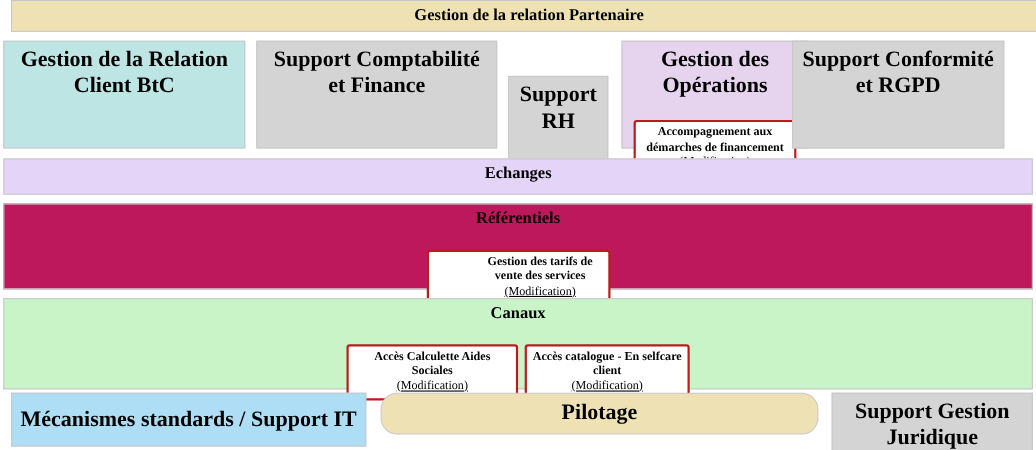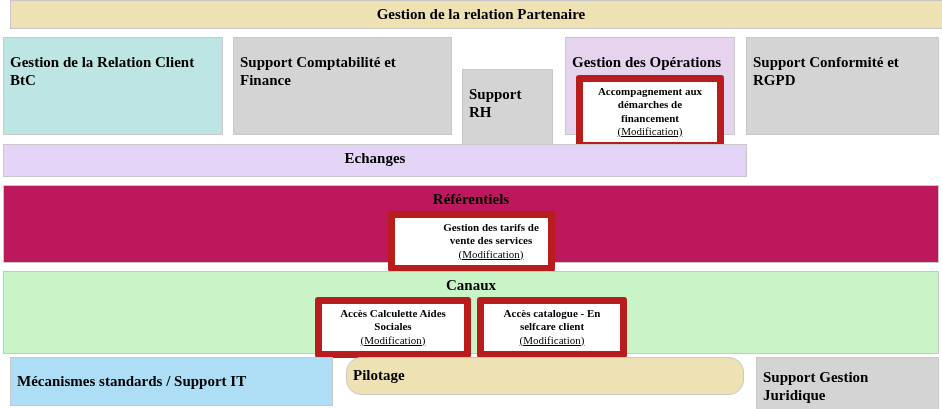--- a/index.html
+++ b/index.html
@@ -25,24 +25,24 @@
   .block {
     position: absolute;
     box-sizing: border-box;
     border: 1px solid #c8c8c8;
     display: flex;
     flex-direction: column;
     align-items: center;
   }
   .block-title {
     font-weight: bold;
-    font-size: 15px;
+    font-size: 20px;
     line-height: 1.18;
-    text-align: left;
-    padding: 16px 6px 0 6px;
+    text-align: center;
+    padding: 5px 6px 0 6px;
     width: 100%;
     box-sizing: border-box;
   }
   .band-title {
     font-weight: bold;
     font-size: 15px;
     text-align: center;
     width: 100%;
     padding-top: 5px;
     box-sizing: border-box;
@@ -52,26 +52,27 @@
   .cards {
     display: flex;
     flex-direction: row;
     justify-content: center;
     gap: 6px;
     margin-top: 3px;
   }
   .card {
     box-sizing: border-box;
     background: #ffffff;
-    border: 7px solid #b91c1c;
+    border: 2px solid #b91c1c;
     border-radius: 3px;
     text-align: center;
     padding: 3px 5px 4px 5px;
     font-size: 11px;
     line-height: 1.22;
+    margin-top: 16px;
   }
   .card-label {
     font-weight: bold;
     display: block;
   }
   .card-status {
     font-weight: normal;
     display: block;
     text-decoration: underline;
   }
@@ -110,25 +111,25 @@
   <div class="block c-purple" style="left:565px; top:37px; width:170px; height:98px;">
     <div class="block-title">Gestion des Opérations</div>
     <div class="cards">
       <div class="card" style="width:148px;">
         <span class="card-label">Accompagnement aux démarches de financement</span>
         <span class="card-status">(Modification)</span>
       </div>
     </div>
   </div>
 
-  <div class="block c-gray" style="left:746px; top:37px; width:193px; height:98px;">
+  <div class="block c-gray" style="left:720px; top:37px; width:193px; height:98px;">
     <div class="block-title">Support Conformité et RGPD</div>
   </div>
 
-  <div class="block c-lav" style="left:3px; top:144px; width:744px; height:33px;">
+  <div class="block c-lav" style="left:3px; top:144px; width:936px; height:33px;">
     <div class="band-title">Echanges</div>
   </div>
 
   <div class="block c-pink" style="left:3px; top:185px; width:936px; height:78px;">
     <div class="band-title">Référentiels</div>
     <div class="cards">
       <div class="card" style="width:167px;padding-left:45px;">
         <span class="card-label">Gestion des tarifs de vente des services</span>
         <span class="card-status">(Modification)</span>
       </div>

